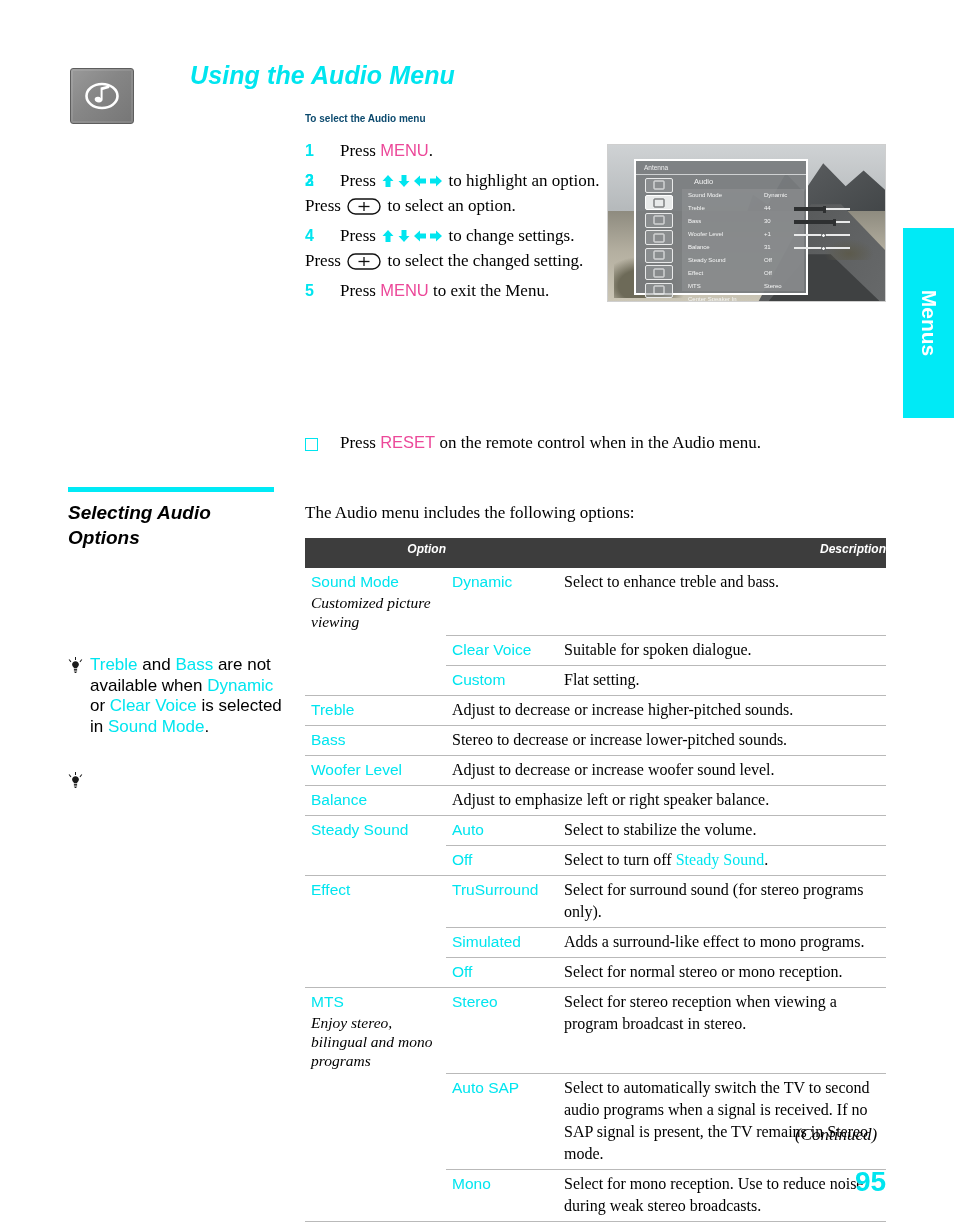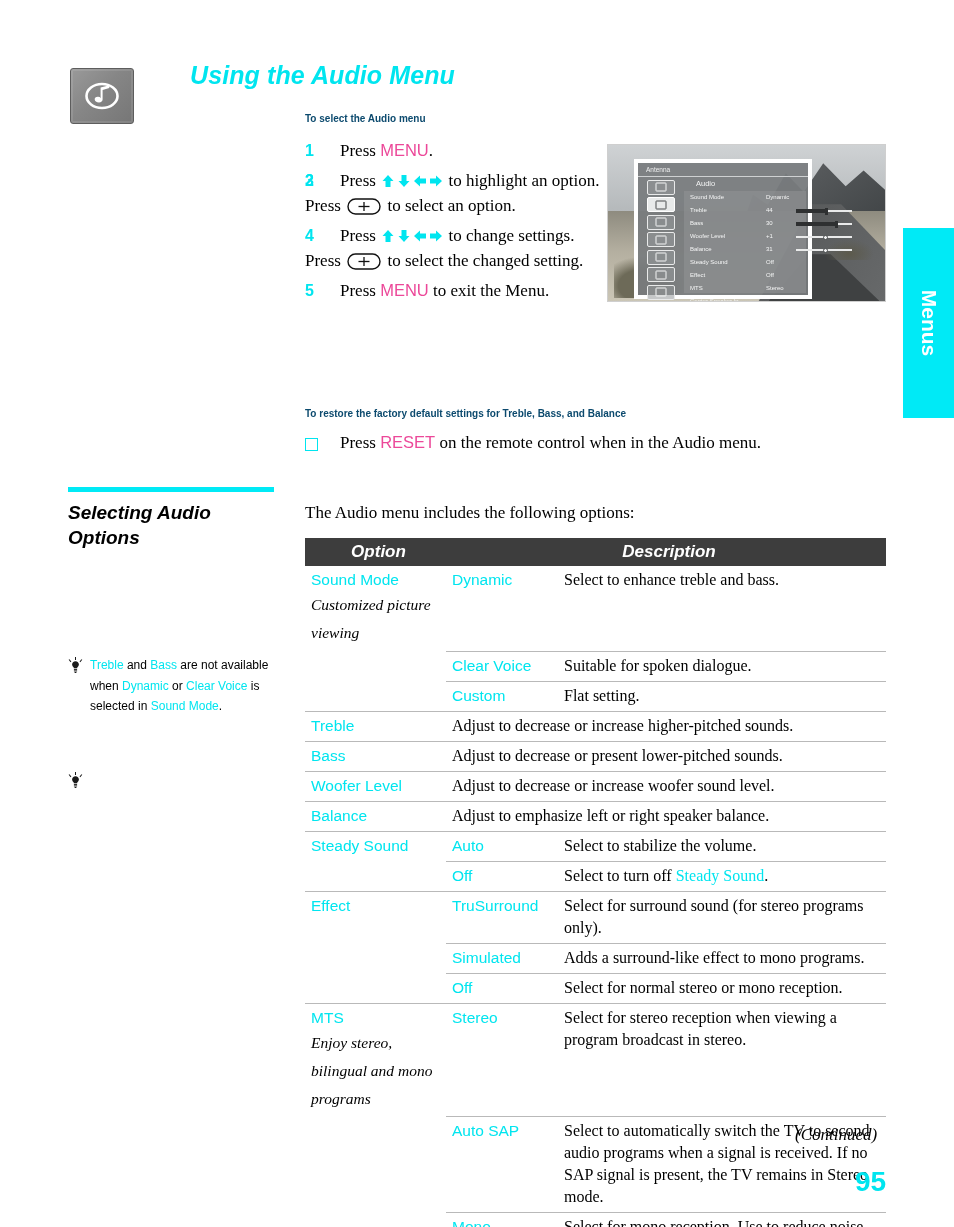--- a/index.html
+++ b/index.html
@@ -59,21 +59,21 @@
       background:linear-gradient(120deg,#4b4d4e,#6a6c6d);
       clip-path:polygon(58% 0%,72% 0%,100% 56%,100% 100%,30% 100%);}
   .tv .road2{position:absolute;right:2%;bottom:0;width:40%;height:30%;
       background:#3f4142;clip-path:polygon(0% 100%,36% 0%,56% 0%,100% 100%);}
   .tv .bushL{position:absolute;left:2%;bottom:2%;width:26%;height:26%;
       background:radial-gradient(ellipse at 40% 70%,#6d6a58 0%,#6d6a58 40%,rgba(140,136,120,0) 72%);}
   .tv .bushR{position:absolute;right:4%;bottom:26%;width:18%;height:14%;
       background:radial-gradient(ellipse at 50% 70%,#5c5a4c 0%,rgba(150,146,130,0) 70%);}
 
   .osd{position:absolute;left:26px;top:14px;width:170px;height:132px;
-      background:rgba(120,124,126,.93);border:4px solid #ffffff;}
+      background:rgba(120,124,126,.93);border:2px solid #ffffff;}
   .osd .titlebar{height:13px;line-height:13px;padding-left:8px;
       font-family:"Liberation Sans",sans-serif;font-size:6.5px;color:#f0f1f1;
       border-bottom:1px solid #cfd1d2;}
   .osd .menuname{position:absolute;left:58px;top:16px;font-family:"Liberation Sans",sans-serif;
       font-size:7.5px;color:#f2f3f3;}
   .osd .iconcol{position:absolute;left:4px;top:14px;width:38px;bottom:2px;}
   .osd .icn{width:26px;height:13px;margin:2.5px auto;border:1px solid #e9eaea;border-radius:2px;
       background:rgba(150,153,155,.55);position:relative;}
   .osd .icn.sel{background:#e8eaea;border-color:#fff;}
   .osd .icn i{position:absolute;left:50%;top:50%;transform:translate(-50%,-50%);
@@ -96,35 +96,35 @@
     transform:translate(-50%,-50%) rotate(90deg);white-space:nowrap;
     font-family:"Liberation Sans",sans-serif;font-weight:bold;font-size:21px;color:#fff;}
 
   
   .rule-cy{position:absolute;left:68px;top:487px;width:206px;height:5px;background:#00eaf6;}
   .sec-title{position:absolute;left:68px;top:500px;width:215px;
     font-family:"Liberation Sans",sans-serif;font-weight:bold;font-style:italic;
     font-size:19px;line-height:25px;color:#000;}
 
   .tip{position:absolute;left:68px;width:215px;font-family:"Liberation Sans",sans-serif;
-    font-size:12px;line-height:20.5px;}
+    font-size:17px;line-height:20.5px;}
   #tip1{top:655px;}
   #tip2{top:770px;}
   .tip .bulb{position:absolute;left:0;top:2px;}
   .tip .txt{margin-left:22px;display:block;}
 
   
   .tbl{position:absolute;left:305px;top:538px;width:581px;border-collapse:collapse;}
   .tbl th{background:#3d3d3d;color:#fff;font-family:"Liberation Sans",sans-serif;
-    font-weight:bold;font-style:italic;font-size:17px;text-align:center;
-    padding:4px 0 4px 6px;}
+    font-weight:bold;font-style:italic;font-size:12px;text-align:right;
+    padding:4px 0 12px 6px;}
   .tbl td{vertical-align:top;padding:3px 8px 4px 6px;font-size:16px;line-height:22px;}
   .tbl td.opt{width:127px;font-family:"Liberation Sans",sans-serif;font-size:15.5px;color:#00e5ef;}
   .tbl td.opt .it{display:block;font-family:"Liberation Serif",serif;font-style:italic;
-    color:#000;font-size:15.5px;line-height:28px;}
+    color:#000;font-size:15.5px;line-height:19px;}
   .tbl td.val{width:98px;font-family:"Liberation Sans",sans-serif;font-size:15.5px;color:#00e5ef;}
   .tbl td.desc{color:#000;}
   .tbl tr.brd td{border-top:1px solid #b9b9b9;}
   .tbl tr.brd td.nb{border-top:none;}
   .tbl tr.lastrow td{border-bottom:1px solid #b9b9b9;}
 
   
   .cont{position:absolute;left:795px;top:1125px;font-style:italic;font-size:17px;}
   .pageno{position:absolute;left:855px;top:1166px;font-family:"Liberation Sans",sans-serif;
     font-weight:bold;font-size:28px;color:#00e5ef;}
@@ -172,21 +172,20 @@
               <path d="M13 7 L7 12.5 L7 9.5 L1 9.5 L1 4.5 L7 4.5 L7 1.5 Z" fill="#00e5ef"></path>
             </svg></span> to change settings. Press <span class="okbtn"><svg width="34" height="17" viewBox="0 0 34 17">
               <rect x="1" y="1" width="32" height="15" rx="7.5" ry="7.5" fill="none" stroke="#111" stroke-width="1.4"></rect>
               <line x1="17" y1="4" x2="17" y2="13" stroke="#111" stroke-width="1.3"></line>
               <line x1="11.5" y1="8.5" x2="22.5" y2="8.5" stroke="#111" stroke-width="1.3"></line>
               <rect x="14.3" y="5.8" width="5.4" height="5.4" fill="none" stroke="#111" stroke-width="1" opacity="0"></rect>
             </svg></span> to select the changed setting.</span></div>
       <div class="step"><span class="num">5</span><span class="body">Press <span class="sans-cy">MENU</span> to exit the Menu.</span></div>
     </div>
 
-  <div class="sub-head" id="h-restore">To restore the factory default settings for Treble, Bass, and Balance</div>
   <div class="restore-line">
     <span class="bx"><span class="cbox"></span></span>
     <span class="tx">
       <span>Press </span><span class="sans-cy">RESET</span><span> on the remote control when in the Audio menu.</span>
     </span>
   </div>
 
   <div class="tv">
     <div class="sky"></div>
     <div class="mts"></div>
@@ -332,21 +331,21 @@
           <td class="opt nb"></td>
           <td class="val">Custom</td>
           <td class="desc">Flat setting.</td>
         </tr>
         <tr class="brd">
           <td class="opt">Treble</td>
           <td colspan="2" class="desc">Adjust to decrease or increase higher-pitched sounds.</td>
         </tr>
         <tr class="brd">
           <td class="opt">Bass</td>
-          <td colspan="2" class="desc">Adjust to decrease or present lower-pitched sounds.</td>
+          <td colspan="2" class="desc">Stereo to decrease or increase lower-pitched sounds.</td>
         </tr>
         <tr class="brd">
           <td class="opt">Woofer Level</td>
           <td colspan="2" class="desc">Adjust to decrease or increase woofer sound level.</td>
         </tr>
         <tr class="brd">
           <td class="opt">Balance</td>
           <td colspan="2" class="desc">Adjust to emphasize left or right speaker balance.</td>
         </tr>
         <tr class="brd">

